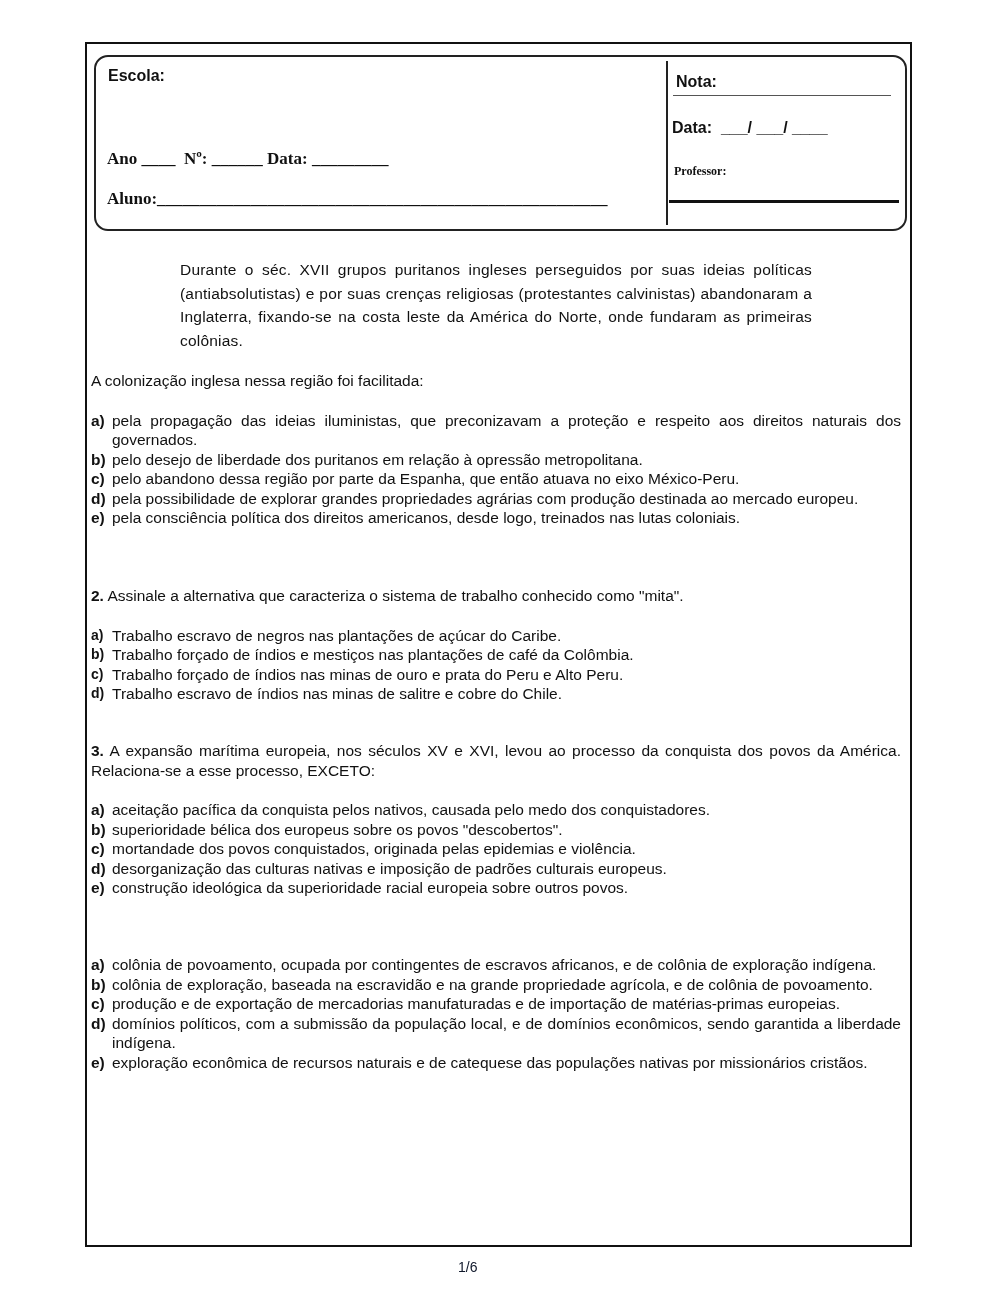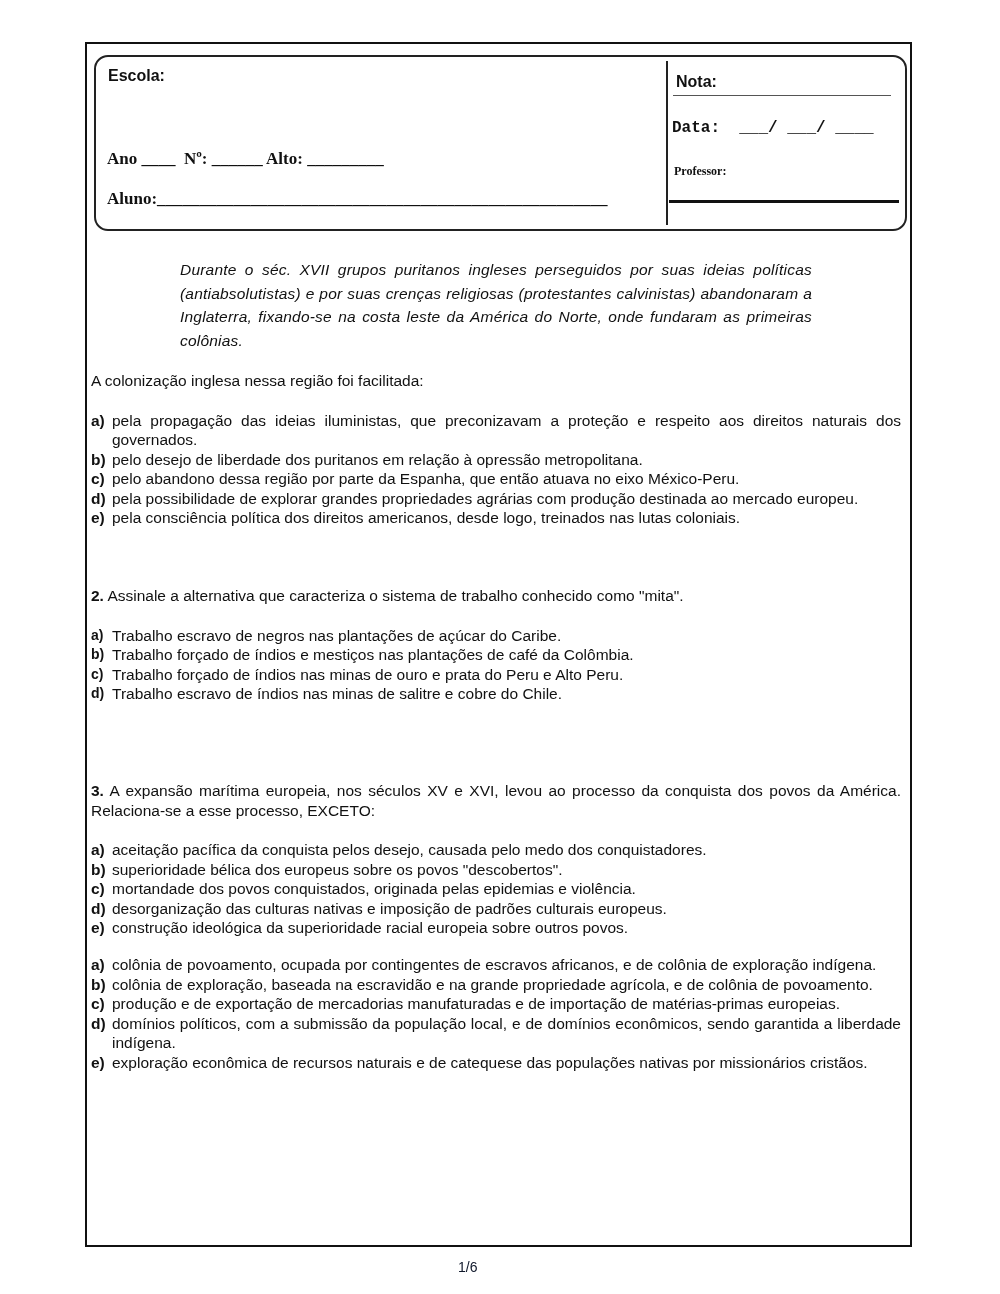--- a/index.html
+++ b/index.html
@@ -6,52 +6,52 @@
   body { width: 1000px; height: 1294px; position: relative; font-family: "Liberation Sans", sans-serif; color: #111; overflow: hidden; }
   .page-frame { position: absolute; left: 85px; top: 42px; width: 827px; height: 1205px; border: 2px solid #111; box-sizing: border-box; }
   .header-box { position: absolute; left: 94px; top: 55px; width: 813px; height: 176px; border: 2px solid #222; border-radius: 14px; box-sizing: border-box; }
   .header-divider { position: absolute; left: 570px; top: 4px; width: 2px; height: 164px; background: #222; }
   .h-escola { position: absolute; left: 12px; top: 10px; font-size: 16px; font-weight: bold; }
   .h-title { position: absolute; left: 103px; top: 47px; font-size: 17px; font-weight: bold; }
   .h-ano { position: absolute; left: 11px; top: 92px; font-family: "Liberation Serif", serif; font-size: 17px; font-weight: bold; white-space: pre; }
   .h-aluno { position: absolute; left: 11px; top: 132px; font-family: "Liberation Serif", serif; font-size: 17px; font-weight: bold; white-space: pre; }
   .h-nota { position: absolute; left: 580px; top: 16px; font-size: 16px; font-weight: bold; }
   .h-nota-line { position: absolute; left: 577px; top: 38px; width: 218px; border-bottom: 1px solid #555; }
-  .h-data { position: absolute; left: 576px; top: 62px; font-family: Liberation Mono, monospace; font-size: 16px; font-weight: bold; white-space: pre; }
+  .h-data { position: absolute; left: 576px; top: 62px; font-family: Liberation Sans, sans-serif; font-size: 16px; font-weight: bold; white-space: pre; }
   .h-prof { position: absolute; left: 578px; top: 107px; font-family: "Liberation Serif", serif; font-size: 12px; font-weight: bold; }
   .h-prof-line { position: absolute; left: 573px; top: 143px; width: 230px; border-bottom: 3px solid #111; }
   .intro { position: absolute; left: 180px; top: 258px; width: 632px; font-family: "Liberation Sans", sans-serif; font-size: 15.5px; line-height: 23.5px; text-align: justify; letter-spacing: 0.2px; }
   .q { position: absolute; left: 91px; width: 810px; font-size: 15.5px; line-height: 19.5px; }
   .q-stem { text-align: justify; margin: 0; }
   .q-num { font-weight: bold; }
   .opts { margin-top: 20px; }
   .opt { display: flex; text-align: justify; }
   .opt-letter { font-weight: bold; width: 21px; flex: none; }
   .opt-text { flex: 1; }
   .q2 .opt-letter { font-size: 14px; }
   .page-num { position: absolute; left: 458px; top: 1259px; font-size: 14px; color: #0f172a; }
 </style>
 </head>
 <body>
 
 <div class="page-frame"></div>
 
 <div class="header-box">
   <div class="h-escola">Escola:</div>
-  <div class="h-ano">Ano ____  Nº: ______ Alto: _________</div>
+  <div class="h-ano">Ano ____  Nº: ______ Data: _________</div>
   <div class="h-aluno">Aluno:_____________________________________________________</div>
   <div class="header-divider"></div>
   <div class="h-nota">Nota:</div>
   <div class="h-nota-line"></div>
   <div class="h-data">Data:  ___/ ___/ ____</div>
   <div class="h-prof">Professor:</div>
   <div class="h-prof-line"></div>
 </div>
 
-<p class="intro" style="margin:0;font-style:italic;">Durante o séc. XVII grupos puritanos ingleses perseguidos por suas ideias políticas (antiabsolutistas) e por suas crenças religiosas (protestantes calvinistas) abandonaram a Inglaterra, fixando-se na costa leste da América do Norte, onde fundaram as primeiras colônias.</p>
+<p class="intro" style="margin:0;">Durante o séc. XVII grupos puritanos ingleses perseguidos por suas ideias políticas (antiabsolutistas) e por suas crenças religiosas (protestantes calvinistas) abandonaram a Inglaterra, fixando-se na costa leste da América do Norte, onde fundaram as primeiras colônias.</p>
 
 <div class="q" style="top:371px;">
   <p class="q-stem"><span>A colonização inglesa nessa região foi facilitada:</span></p>
   <div class="opts">
     <div class="opt">
         <span class="opt-letter">a)</span>
         <span class="opt-text">pela propagação das ideias iluministas, que preconizavam a proteção e respeito aos direitos naturais dos governados.</span>
       </div>
     <div class="opt">
         <span class="opt-letter">b)</span>
@@ -87,26 +87,26 @@
         <span class="opt-letter">c)</span>
         <span class="opt-text">Trabalho forçado de índios nas minas de ouro e prata do Peru e Alto Peru.</span>
       </div>
     <div class="opt">
         <span class="opt-letter">d)</span>
         <span class="opt-text">Trabalho escravo de índios nas minas de salitre e cobre do Chile.</span>
       </div>
   </div>
 </div>
 
-<div class="q" style="top:741px;margin-top:40px;">
+<div class="q" style="top:741px;">
   <p class="q-stem"><span class="q-num">3.</span> <span>A expansão marítima europeia, nos séculos XV e XVI, levou ao processo da conquista dos povos da América. Relaciona-se a esse processo, EXCETO:</span></p>
   <div class="opts">
     <div class="opt">
         <span class="opt-letter">a)</span>
-        <span class="opt-text">aceitação pacífica da conquista pelos desejo, causada pelo medo dos conquistadores.</span>
+        <span class="opt-text">aceitação pacífica da conquista pelos nativos, causada pelo medo dos conquistadores.</span>
       </div>
     <div class="opt">
         <span class="opt-letter">b)</span>
         <span class="opt-text">superioridade bélica dos europeus sobre os povos "descobertos".</span>
       </div>
     <div class="opt">
         <span class="opt-letter">c)</span>
         <span class="opt-text">mortandade dos povos conquistados, originada pelas epidemias e violência.</span>
       </div>
     <div class="opt">

